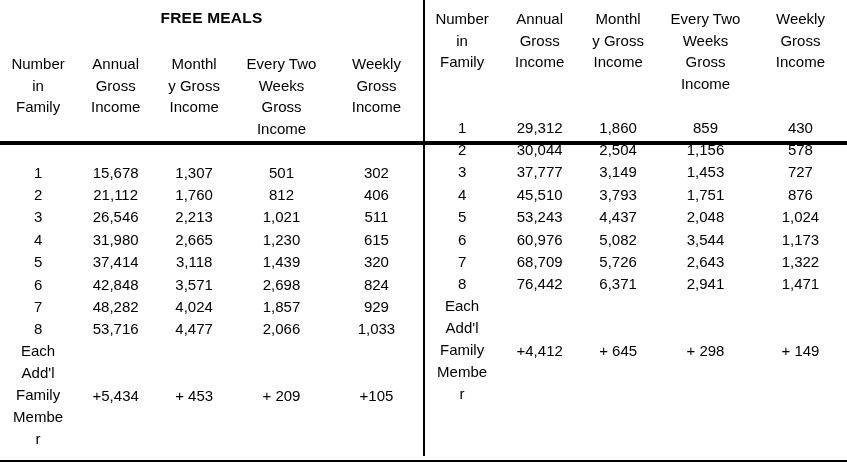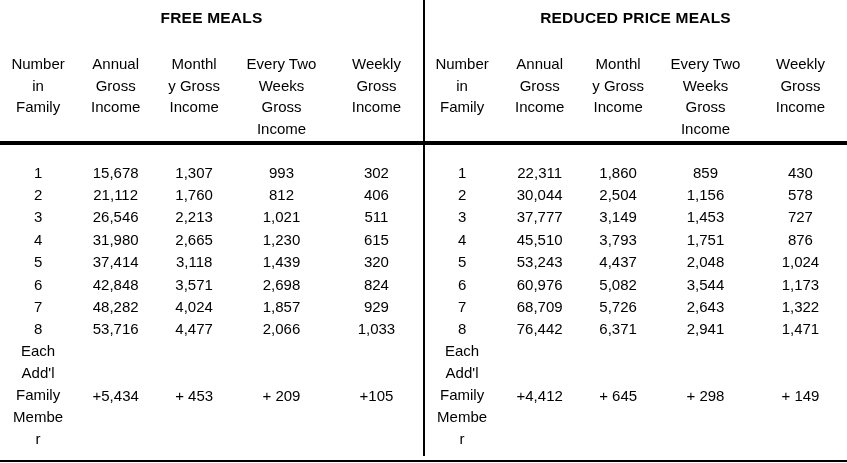--- a/index.html
+++ b/index.html
@@ -142,21 +142,21 @@
           </tr>
         </thead>
         <tbody>
           <tr class="spacer">
               <td colspan="5"></td>
             </tr>
         <tr class="data-row">
               <td>1</td>
               <td>15,678</td>
               <td>1,307</td>
-              <td>993</td>
+              <td>501</td>
               <td>302</td>
             </tr>
             <tr class="data-row">
               <td>2</td>
               <td>21,112</td>
               <td>1,760</td>
               <td>812</td>
               <td>406</td>
             </tr>
             <tr class="data-row">
@@ -210,21 +210,20 @@
               <td>+5,434</td>
               <td>+ 453</td>
               <td>+ 209</td>
               <td>+105</td>
             </tr>
           </tbody>
       </table>
     </div>
 
     <div class="half right">
-      <div class="section-title">REDUCED PRICE MEALS</div>
       <table>
         <colgroup>
           <col class="c1">
             <col class="c2">
             <col class="c3">
             <col class="c4">
             <col class="c5">
         </colgroup>
         <thead>
           <tr>
@@ -245,21 +244,21 @@
 Gross
 Income</th>
           </tr>
         </thead>
         <tbody>
           <tr class="spacer">
               <td colspan="5"></td>
             </tr>
         <tr class="data-row">
               <td>1</td>
-              <td>22,311</td>
+              <td>29,312</td>
               <td>1,860</td>
               <td>859</td>
               <td>430</td>
             </tr>
             <tr class="data-row">
               <td>2</td>
               <td>30,044</td>
               <td>2,504</td>
               <td>1,156</td>
               <td>578</td>

